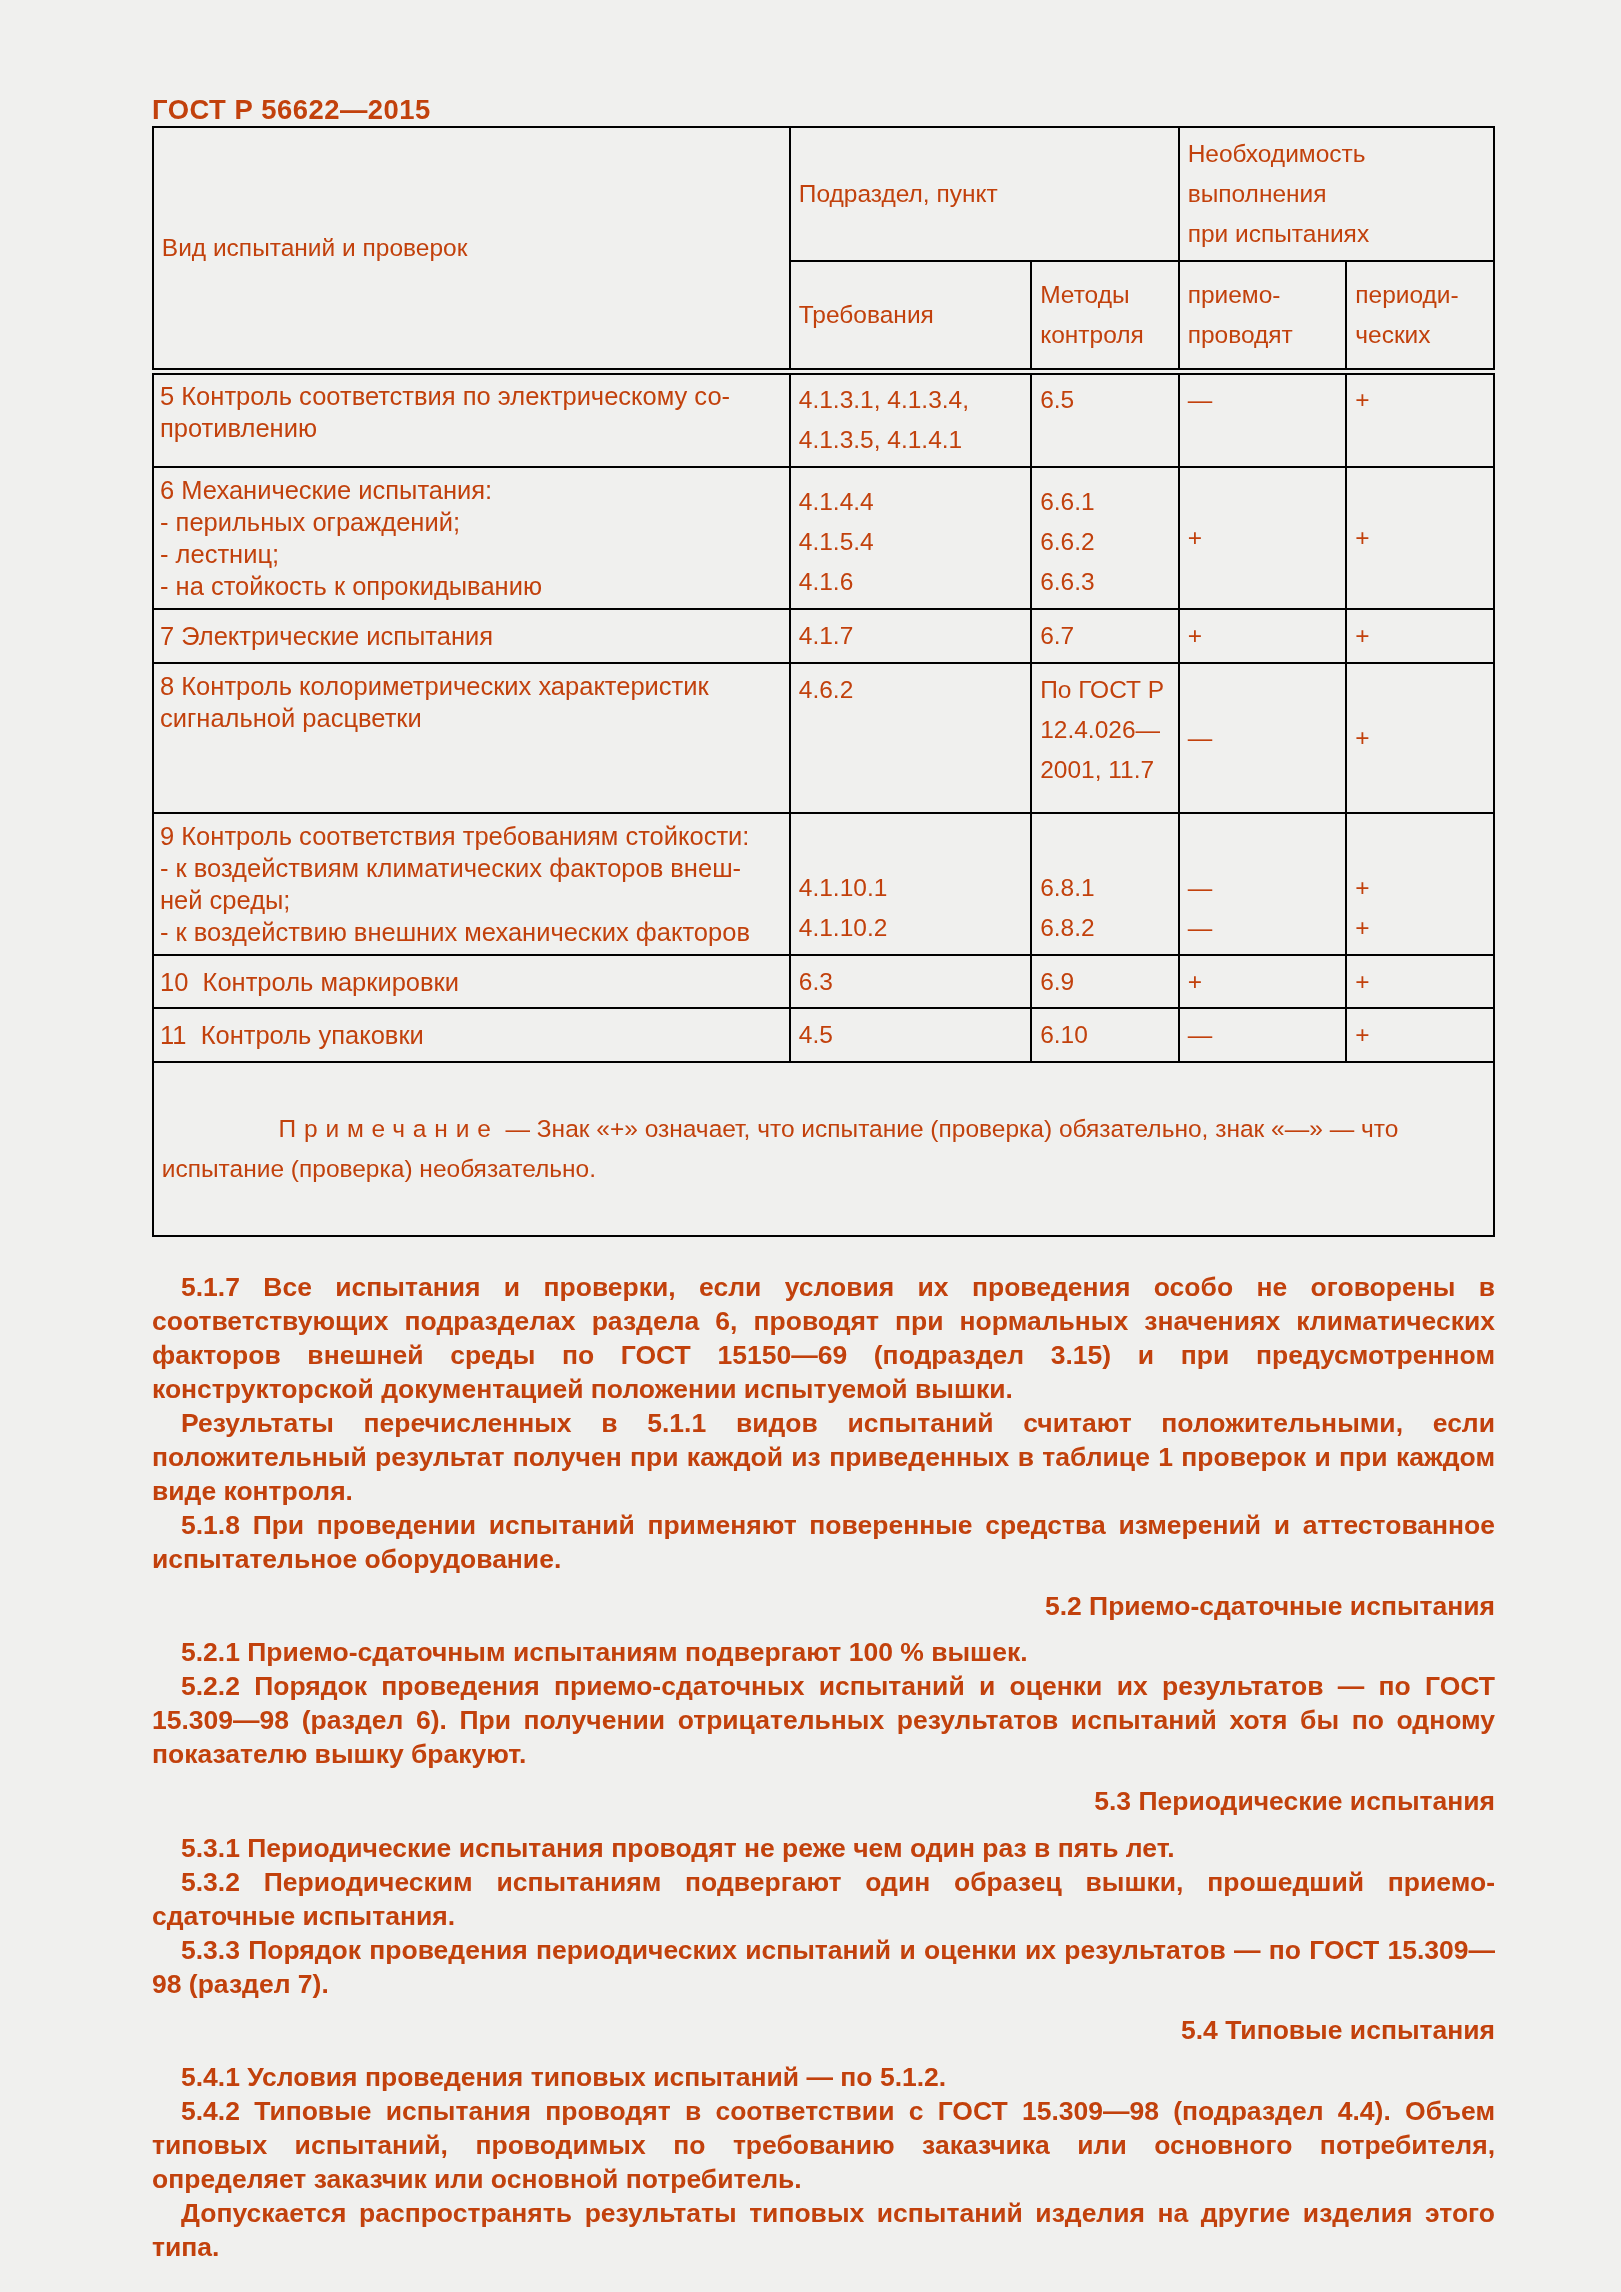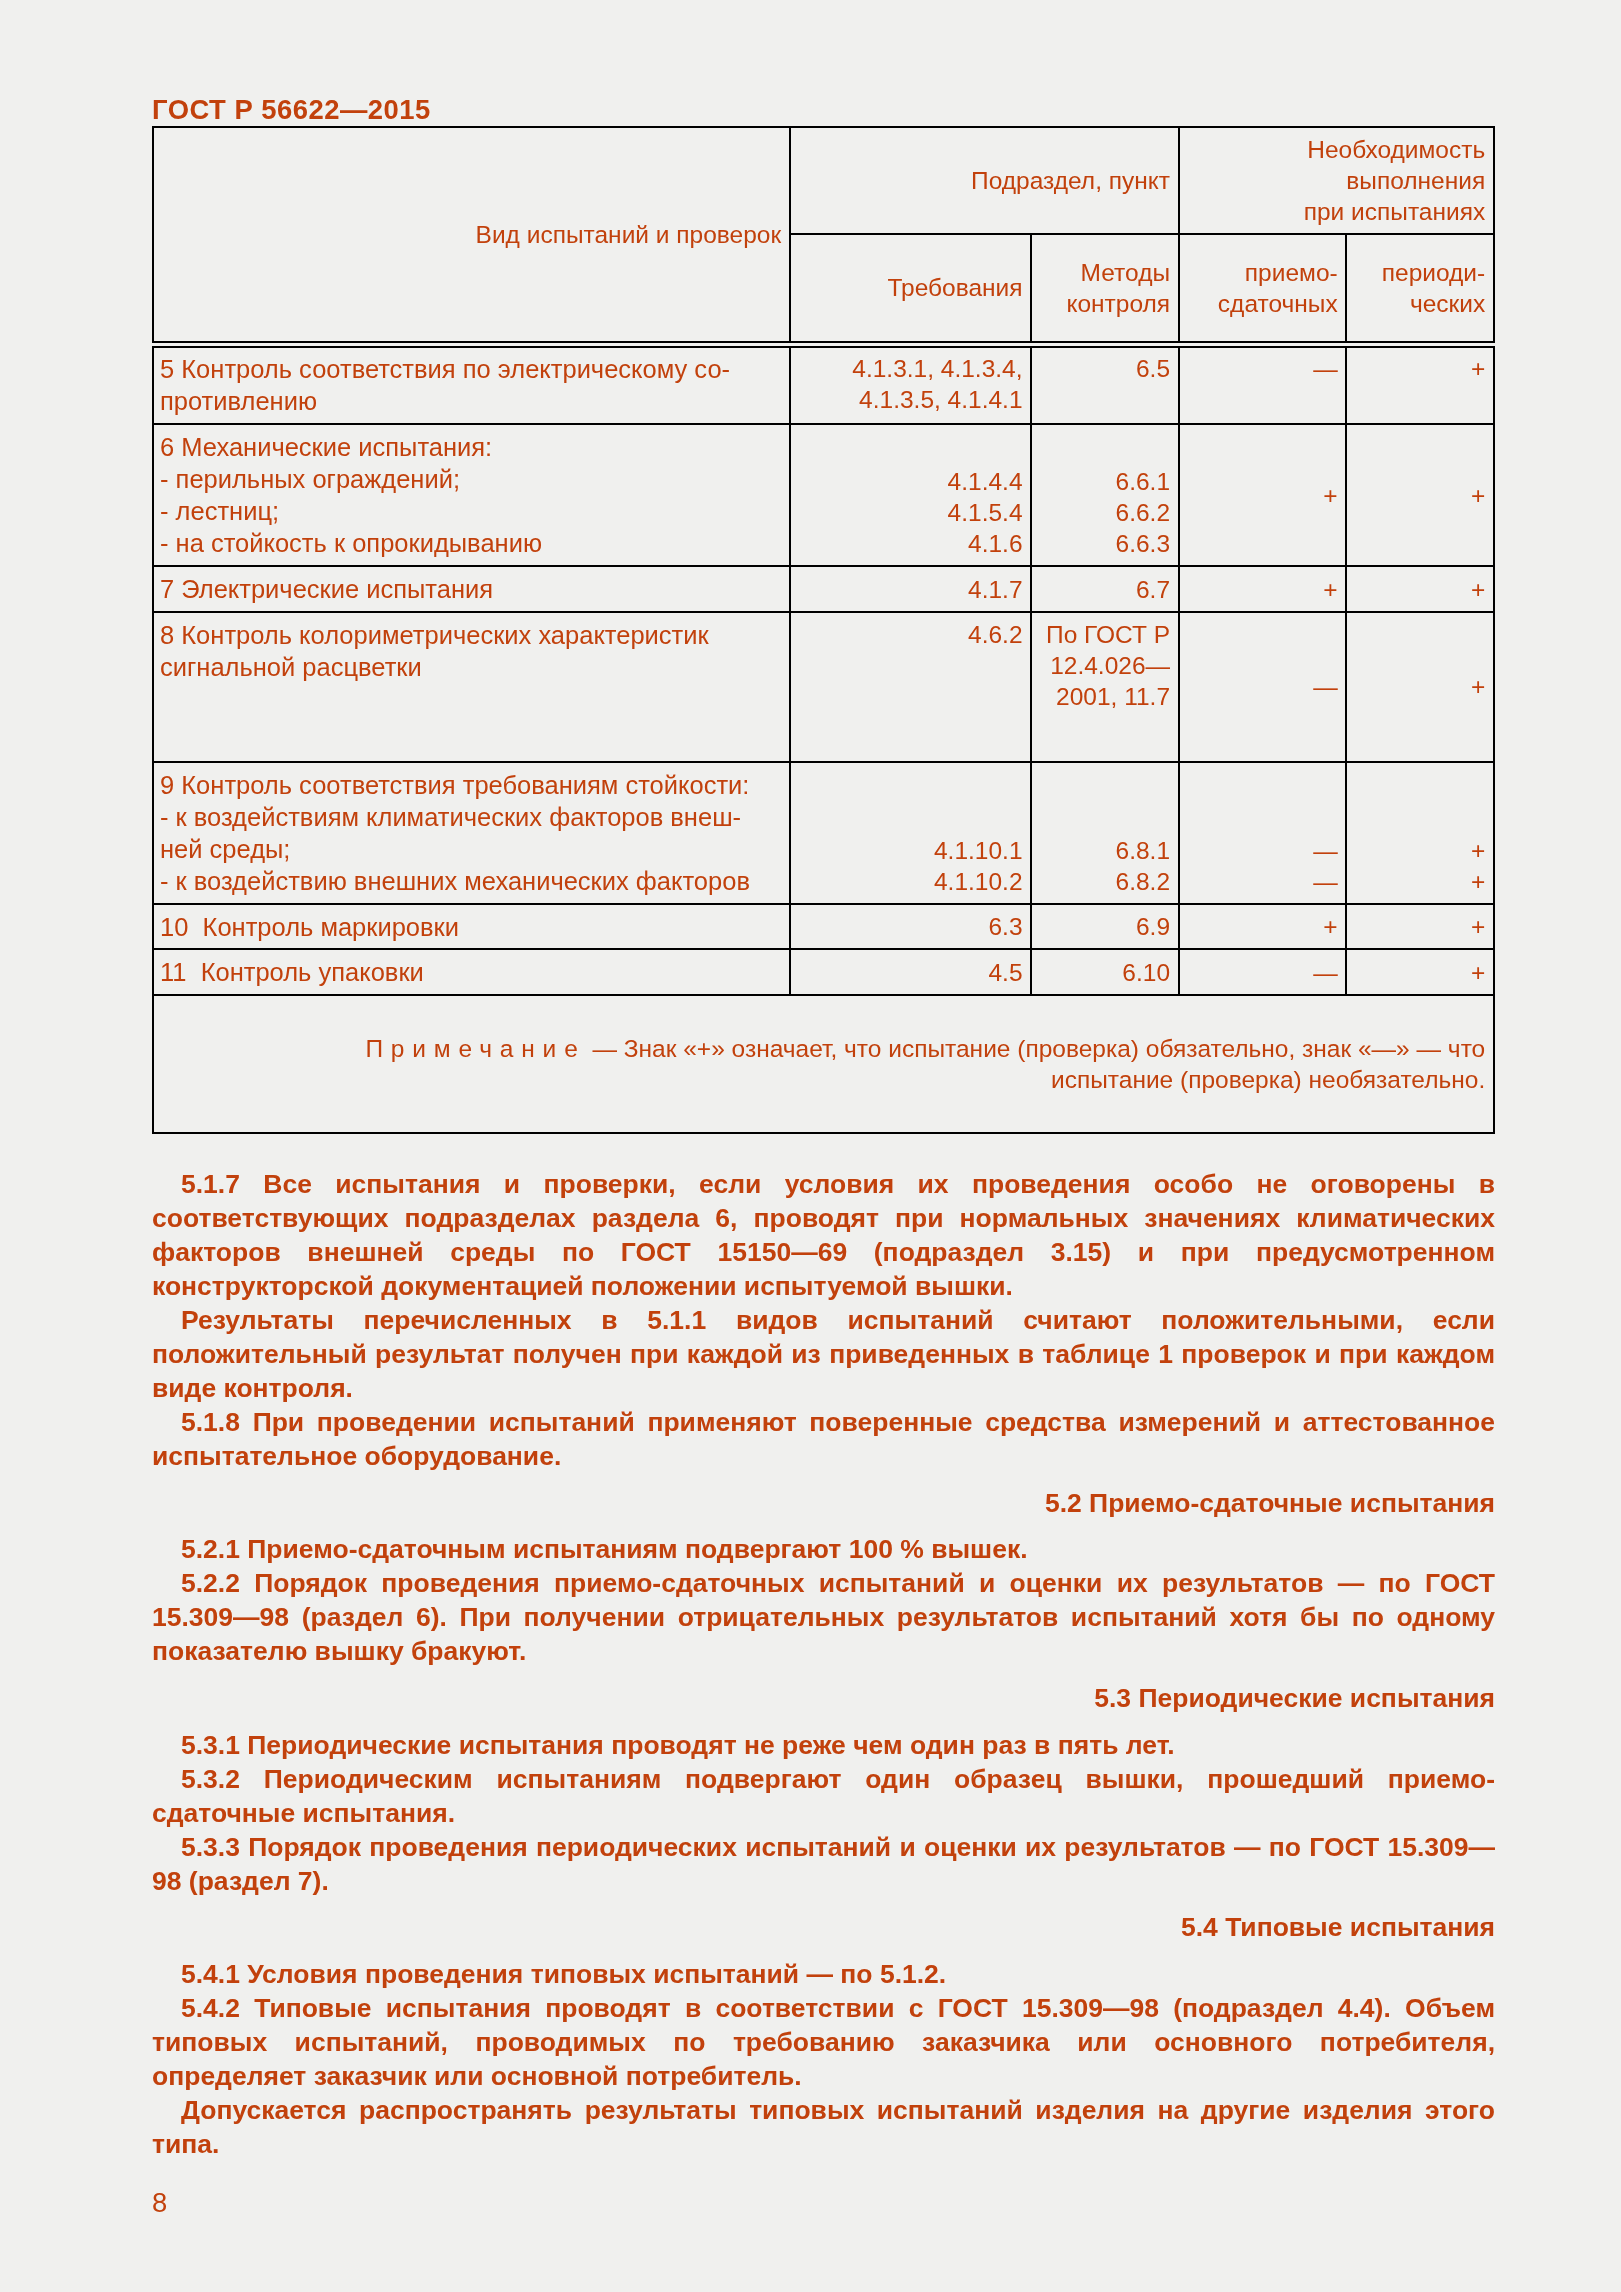--- a/index.html
+++ b/index.html
@@ -34,23 +34,23 @@
   table.gost {
     width: 100%;
     border-collapse: collapse;
     border: 2.9px solid #000;
     table-layout: fixed;
   }
   table.gost th, table.gost td {
     border: 2px solid #000;
     font-weight: normal;
     font-size: 24.5px;
-    line-height: 31px;
+    line-height: 40px;
     padding: 5.9px 7.8px;
-    text-align: right;
+    text-align: left;
     vertical-align: middle;
     white-space: pre-wrap;
     word-wrap: break-word;
   }
   table.gost td.name {
     text-align: left;
     padding-left: 6px;
     font-size: 25.5px;
     line-height: 32px;
   }
@@ -114,21 +114,21 @@
           <th rowspan="2" class="hdr-bottom">Вид испытаний и проверок</th>
           <th colspan="2">Подраздел, пункт</th>
           <th colspan="2">Необходимость выполнения
 при испытаниях</th>
         </tr>
         <tr class="sub-row">
           <th class="hdr-bottom">Требования</th>
           <th class="hdr-bottom">Методы
 контроля</th>
           <th class="hdr-bottom">приемо-
-сдаточных</th>
+проводят</th>
           <th class="hdr-bottom">периоди-
 ческих</th>
         </tr>
       </thead>
       <tbody>
         <tr>
           <td class="name va-top">5 Контроль соответствия по электрическому со-
 противлению</td>
           <td class="va-top">4.1.3.1, 4.1.3.4,
 4.1.3.5, 4.1.4.1</td>

